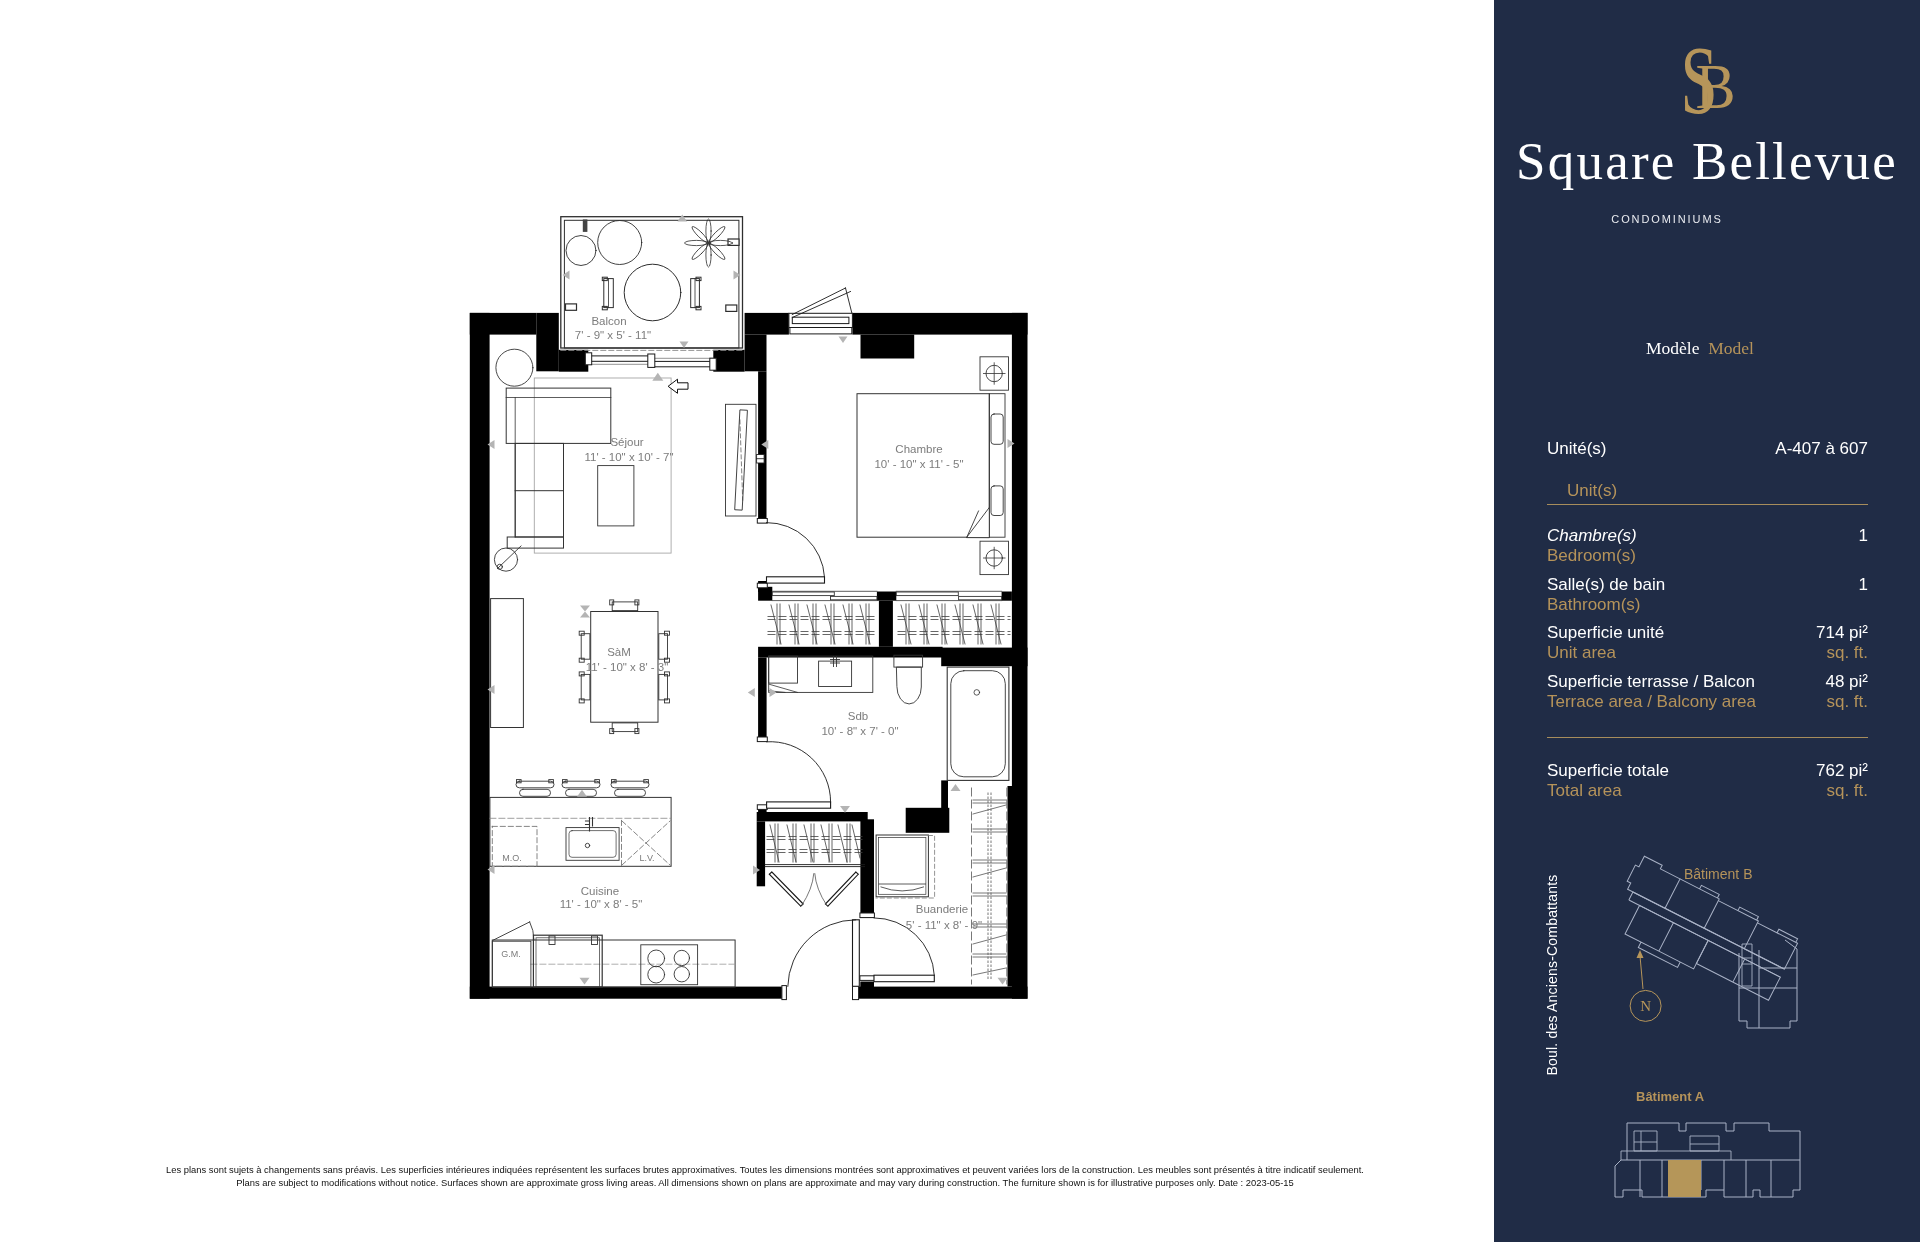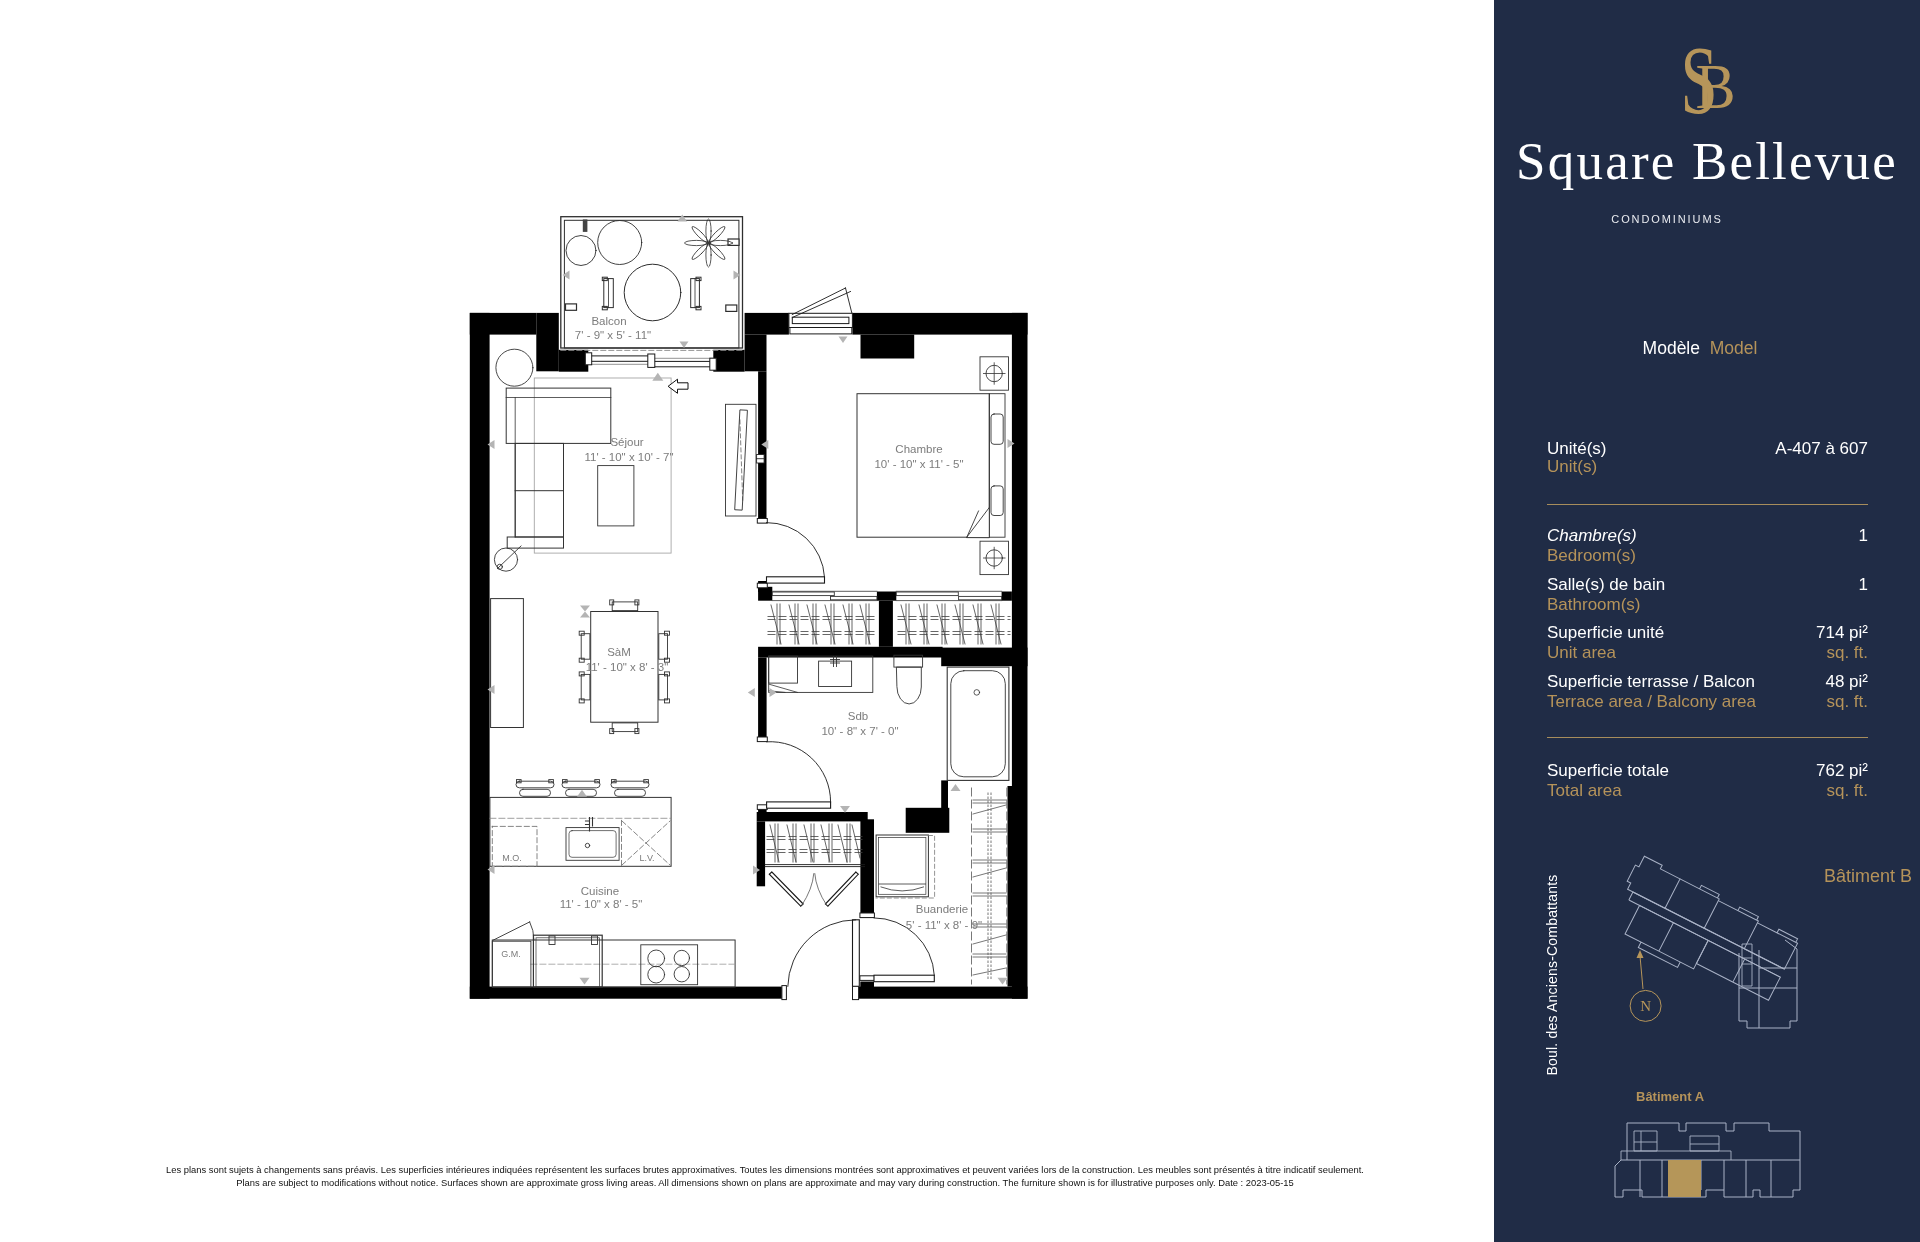--- a/index.html
+++ b/index.html
@@ -479,25 +479,25 @@
     <g fill="#b6955a" font-family="'Liberation Serif',serif">
       <text transform="translate(186.5,113.4) scale(0.69,1)" font-size="97">S</text>
       <text transform="translate(201.5,108.2) scale(0.94,1)" font-size="64">B</text>
     </g>
   </svg>
 
   <div class="abs w" style="left:1494px;top:131px;width:426px;text-align:center;font-family:'Liberation Serif',serif;font-size:53px;letter-spacing:2.2px;">Square Bellevue</div>
 
   <div class="abs" style="left:1494px;top:213px;width:346px;text-align:center;font-size:11px;letter-spacing:1.9px;color:#e9ebf0;">CONDOMINIUMS</div>
 
-  <div class="abs" style="left:1494px;top:338px;width:412px;text-align:center;font-size:17.5px;"><span class="w">Modèle</span>&nbsp;&nbsp;<span class="g">Model</span></div>
+  <div class="abs" style="left:1494px;top:338px;width:412px;text-align:center;font-size:17.5px;font-family:Liberation Serif, serif;"><span class="w">Modèle</span>&nbsp;&nbsp;<span class="g">Model</span></div>
 
 
   <div class="lbl lt w" style="top:439px;">Unité(s)</div>
-  <div class="lbl lt g" style="top:457px;">Unit(s)</div>
+  <div class="lbl lt g" style="top:481px;margin-left:20px;">Unit(s)</div>
   <div class="lbl rt w" style="top:439px;">A-407 à 607</div>
 
   <div class="hr" style="top:504px;"></div>
 
   <div class="lbl lt w" style="top:526px;font-style:italic;">Chambre(s)</div>
   <div class="lbl lt g" style="top:546px;">Bedroom(s)</div>
   <div class="lbl rt w" style="top:526px;">1</div>
 
   <div class="lbl lt w" style="top:575px;">Salle(s) de bain</div>
   <div class="lbl lt g" style="top:595px;">Bathroom(s)</div>
@@ -513,21 +513,21 @@
   <div class="lbl rt w" style="top:672px;">48 pi²</div>
   <div class="lbl rt g" style="top:692px;">sq. ft.</div>
 
   <div class="hr" style="top:737px;"></div>
 
   <div class="lbl lt w" style="top:761px;">Superficie totale</div>
   <div class="lbl lt g" style="top:781px;">Total area</div>
   <div class="lbl rt w" style="top:761px;">762 pi²</div>
   <div class="lbl rt g" style="top:781px;">sq. ft.</div>
 
-  <div class="abs g" style="left:1824px;top:866px;font-size:18px;">Bâtiment B</div>
+  <div class="abs g" style="left:1684px;top:866px;font-size:14px;">Bâtiment B</div>
 
   <div class="abs g" style="left:1636px;top:1089px;font-size:13px;font-weight:bold;">Bâtiment A</div>
 
   <div class="abs w" style="left:1552px;top:975px;font-size:14px;letter-spacing:0.2px;white-space:nowrap;transform:translate(-50%,-50%) rotate(-90deg);">Boul. des Anciens-Combattants</div>
 
   <svg class="abs" style="left:1494px;top:0" width="426" height="1242" viewBox="0 0 426 1242">
     <g stroke="#a9b2c6" stroke-width="1" fill="none">
 
       <g transform="translate(145,858) rotate(27)">
         <path d="M 4,0 L 4,-4 24,-4 24,0 46,0 46,33 4,33 4,26 0,26 0,8 4,8 Z"></path>

